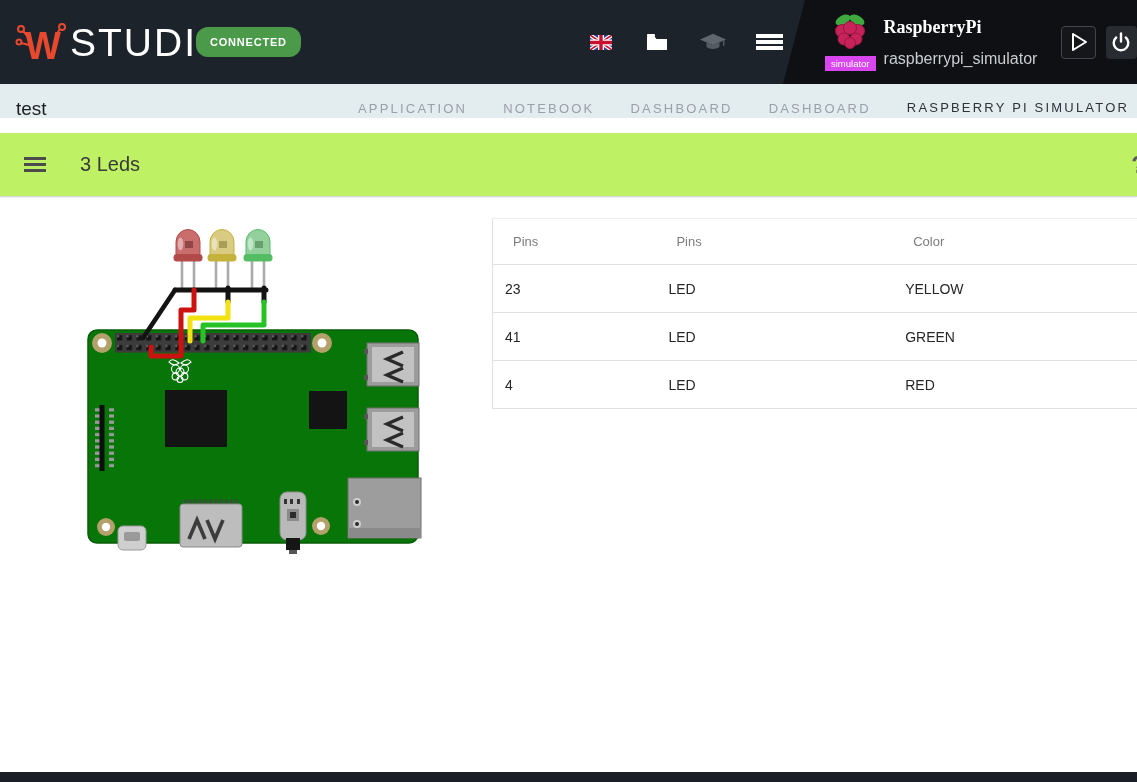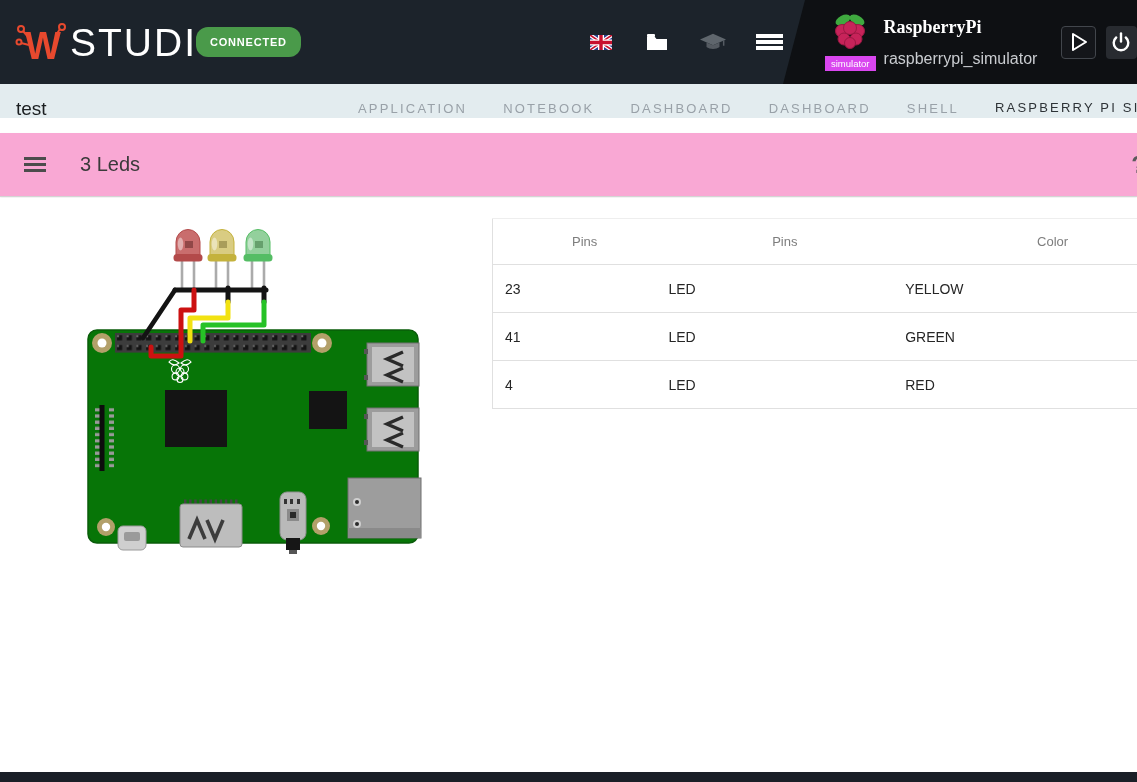--- a/index.html
+++ b/index.html
@@ -34,35 +34,35 @@
 
   
   .tabbar { position:absolute; left:0; top:84px; width:1137px; height:34px; background:#e3ecef; }
   .project-name { position:absolute; left:16px; top:0; line-height:49px; font-size:19px; color:#1b1e20; }
   .tabs { position:absolute; left:340px; right:0; top:0; bottom:0; display:flex; overflow:hidden; white-space:nowrap; }
   .tab { font-size:13px; letter-spacing:2.2px; color:#99a1a8; line-height:49px; padding:0 18px; cursor:pointer; }
   .tab.active { color:#2e3337; padding:0; margin:0 18px; height:49px; line-height:47px;
     border-bottom:4px solid #db4328; }
 
   
-  .toolbar { position:absolute; left:0; top:133px; width:1137px; height:64px; background:#f9a8d4;
+  .toolbar { position:absolute; left:0; top:133px; width:1137px; height:64px; background:#bef264;
     border-bottom:1px solid #d4d4d4; box-shadow:0 1px 2px rgba(0,0,0,.07); display:flex; align-items:center; }
   .tb-burger { margin-left:24px; cursor:pointer; }
   .tb-burger span { display:block; width:22px; height:2.6px; background:#4c4c4c; margin:3.6px 0; }
   .widget-title { margin-left:34px; font-size:20px; color:#3a3a3a; }
   .help-glyph { position:absolute; right:-9px; top:50%; transform:translateY(-50%);
     font-size:24px; font-weight:600; color:#5a5a5a; cursor:pointer; }
 
   
   .content { position:absolute; left:0; top:198px; width:1137px; bottom:10px; background:#fff; overflow:hidden; }
   .board-wrap { position:absolute; left:85px; top:13px; width:340px; height:345px; }
 
   .pin-table { position:absolute; left:492px; top:20px; width:700px; border-collapse:collapse;
     border-left:1px solid #e0e0e0; border-top:1px solid #eee; }
-  .pin-table th { height:46px; text-align:center; padding-left:20px; font-size:13px; font-weight:400;
+  .pin-table th { height:46px; text-align:left; padding-left:20px; font-size:13px; font-weight:400;
     color:#7d7d7d; border-bottom:1px solid #e0e0e0; }
   .pin-table td { height:48px; text-align:left; padding-left:12px; font-size:14px; color:#262626;
     border-bottom:1px solid #e0e0e0; }
   .col-pins { width:164px; } .col-name { width:237px; } .col-color { width:299px; }
 
   .status-bar { position:absolute; left:0; bottom:0; width:1137px; height:10px; background:#1a1f27; }
 </style>
 </head>
 <body>
 
@@ -149,21 +149,20 @@
     </div>
   </div>
 
   <div class="tabbar">
     <span class="project-name">test</span>
     <div class="tabs">
       <span class="tab">APPLICATION</span>
       <span class="tab">NOTEBOOK</span>
       <span class="tab">DASHBOARD</span>
       <span class="tab">DASHBOARD</span>
-      <span class="tab">SHELL</span>
       <span class="tab active">RASPBERRY PI SIMULATOR</span>
     </div>
   </div>
 
   <div class="toolbar">
     <div class="tb-burger">
       <span></span>
         <span></span>
         <span></span>
     </div>

